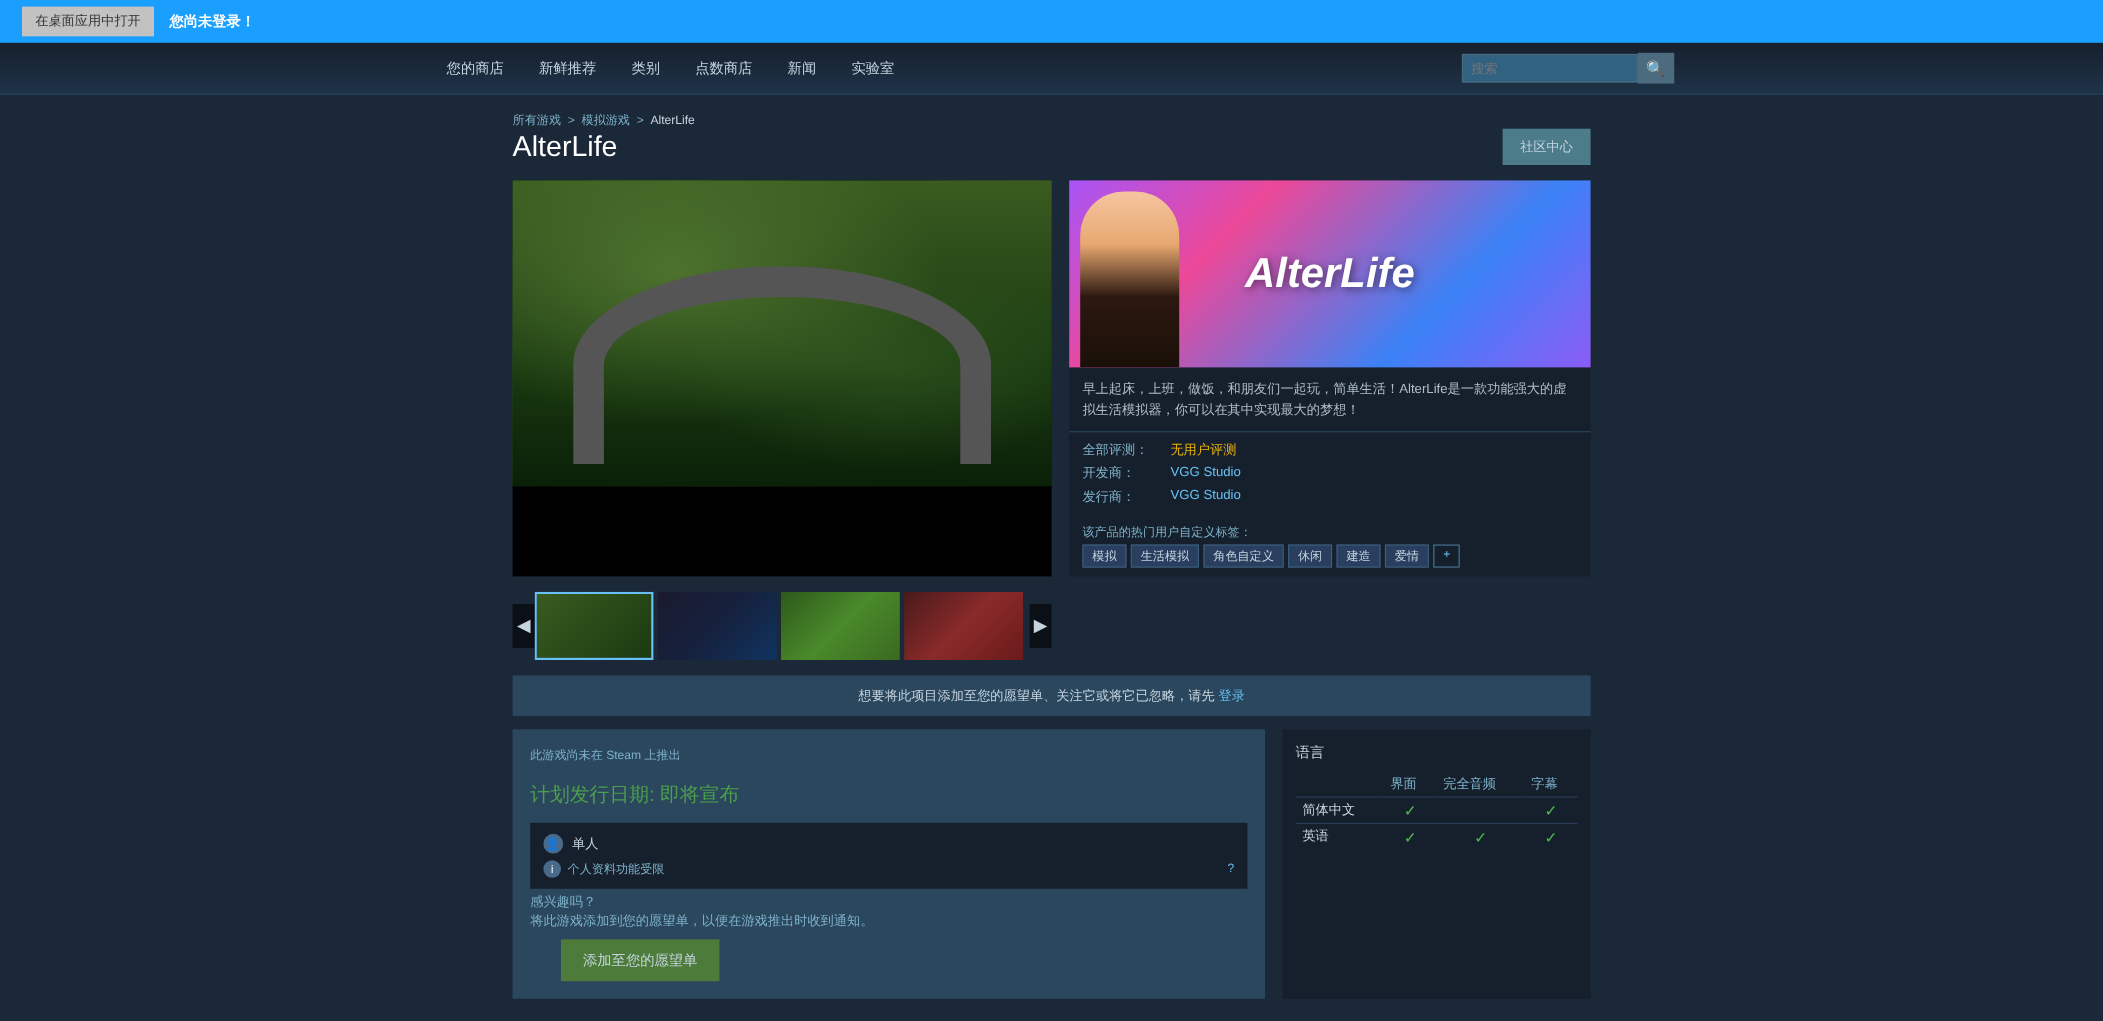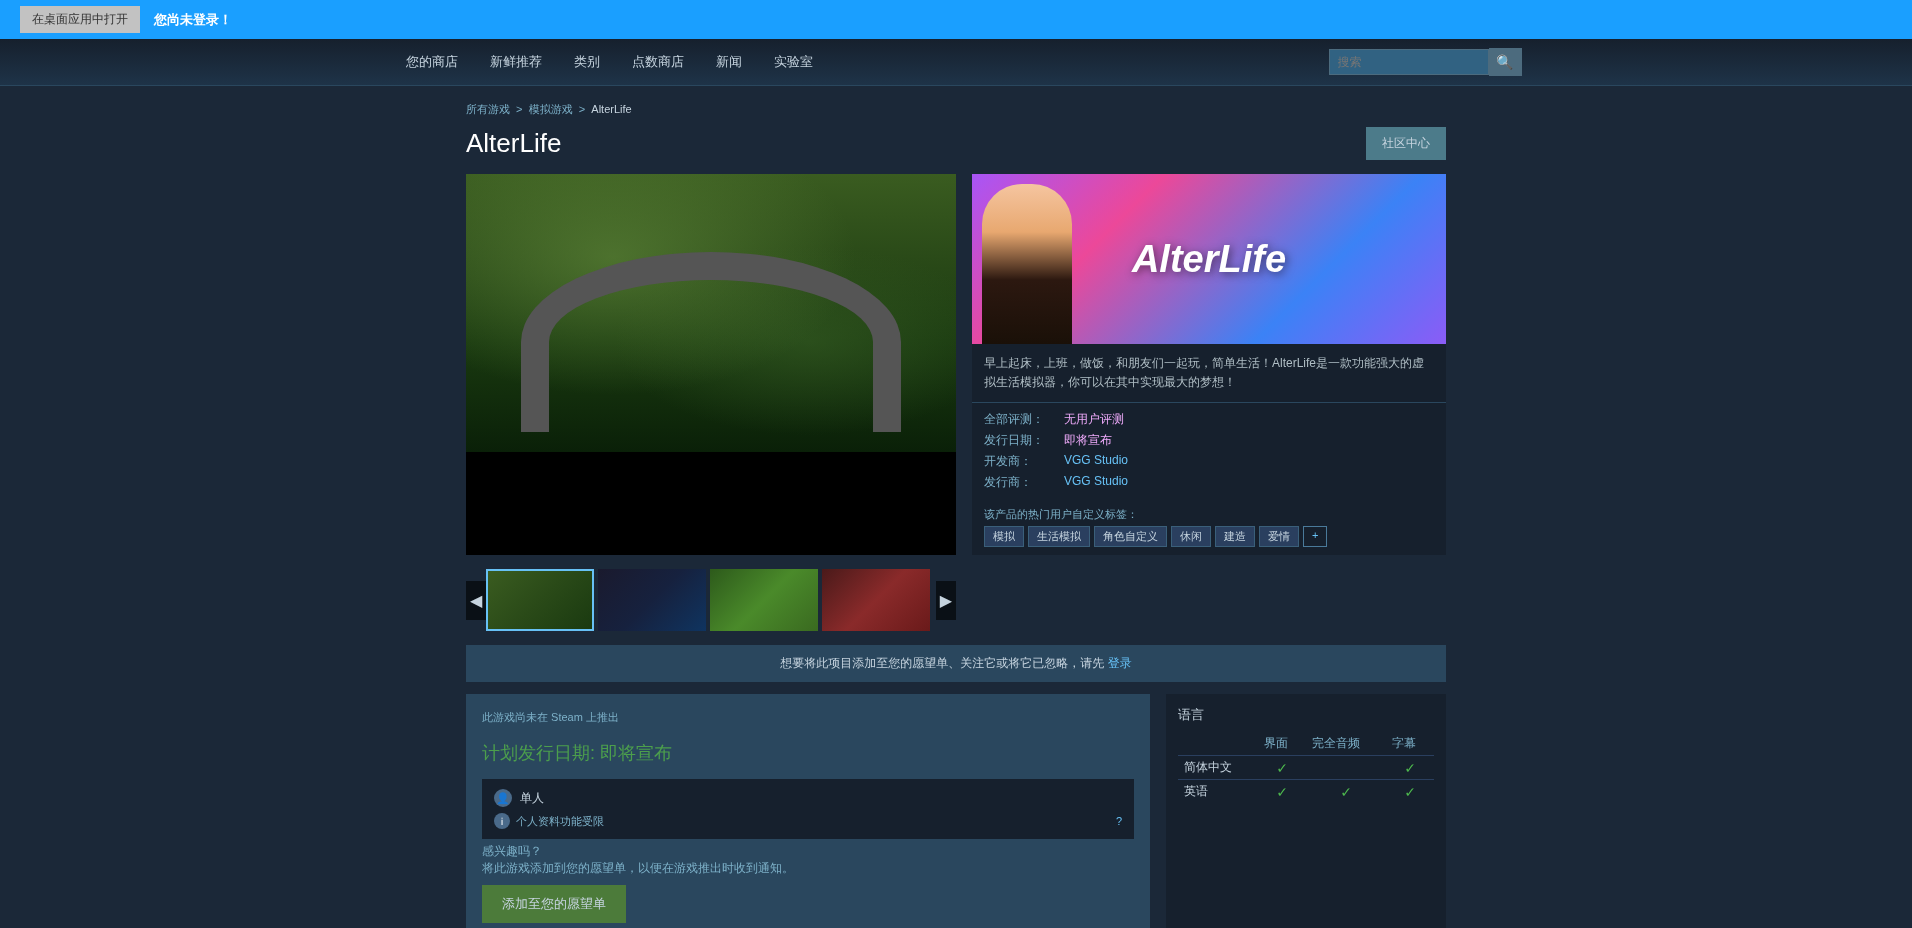--- a/index.html
+++ b/index.html
@@ -81,21 +81,20 @@
     
     .main-content {
       max-width: 1000px;
       margin: 0 auto;
       padding: 16px 10px;
     }
 
     .breadcrumb {
       font-size: 11px;
       color: #7db1c9;
-      margin-bottom: 10px;
     }
     .breadcrumb a { color: #7db1c9; text-decoration: none; }
     .breadcrumb span { color: #c6d4df; }
 
     .page-header {
       display: flex;
       justify-content: space-between;
       align-items: center;
       margin-bottom: 14px;
     }
@@ -200,21 +199,21 @@
     .game-meta {
       padding: 8px 12px;
     }
     .meta-row {
       display: flex;
       gap: 10px;
       margin-bottom: 4px;
       font-size: 12px;
     }
     .meta-label { color: #7db1c9; width: 70px; flex-shrink: 0; }
-    .meta-value { color: #f0abfc; text-align: center; }
+    .meta-value { color: #eab308; text-align: center; }
     .meta-link { color: #67c1f5; text-decoration: none; }
 
     .tags-label {
       font-size: 11px;
       color: #7db1c9;
       padding: 4px 12px 4px;
     }
     .tags-row {
       display: flex;
       flex-wrap: wrap;
@@ -323,20 +322,21 @@
       margin-bottom: 8px;
     }
     .add-wishlist-btn {
       background: #4c7b3a;
       color: #c6d4df;
       border: none;
       padding: 10px 20px;
       font-size: 13px;
       cursor: pointer;
       font-family: inherit;
+      margin-left: 28px;
     }
 
     
     .lang-section {
       flex: 0 0 280px;
       background: #16202d;
       padding: 12px;
     }
     .lang-title {
       font-size: 13px;
@@ -472,24 +472,20 @@
           <span class="alter-alter">Alter</span><span class="alter-life">Life</span>
         </div>
       </div>
 
       <div class="game-description">早上起床，上班，做饭，和朋友们一起玩，简单生活！AlterLife是一款功能强大的虚拟生活模拟器，你可以在其中实现最大的梦想！</div>
 
       <div class="game-meta">
         <div class="meta-row">
           <span class="meta-label">全部评测：</span>
           <span class="meta-value">无用户评测</span>
-        </div>
-        <div class="meta-row">
-          <span class="meta-label">发行日期：</span>
-          <span class="meta-value">即将宣布</span>
         </div>
         <div class="meta-row">
           <span class="meta-label">开发商：</span>
           <a class="meta-link" href="#">VGG Studio</a>
         </div>
         <div class="meta-row">
           <span class="meta-label">发行商：</span>
           <a class="meta-link" href="#">VGG Studio</a>
         </div>
       </div>

